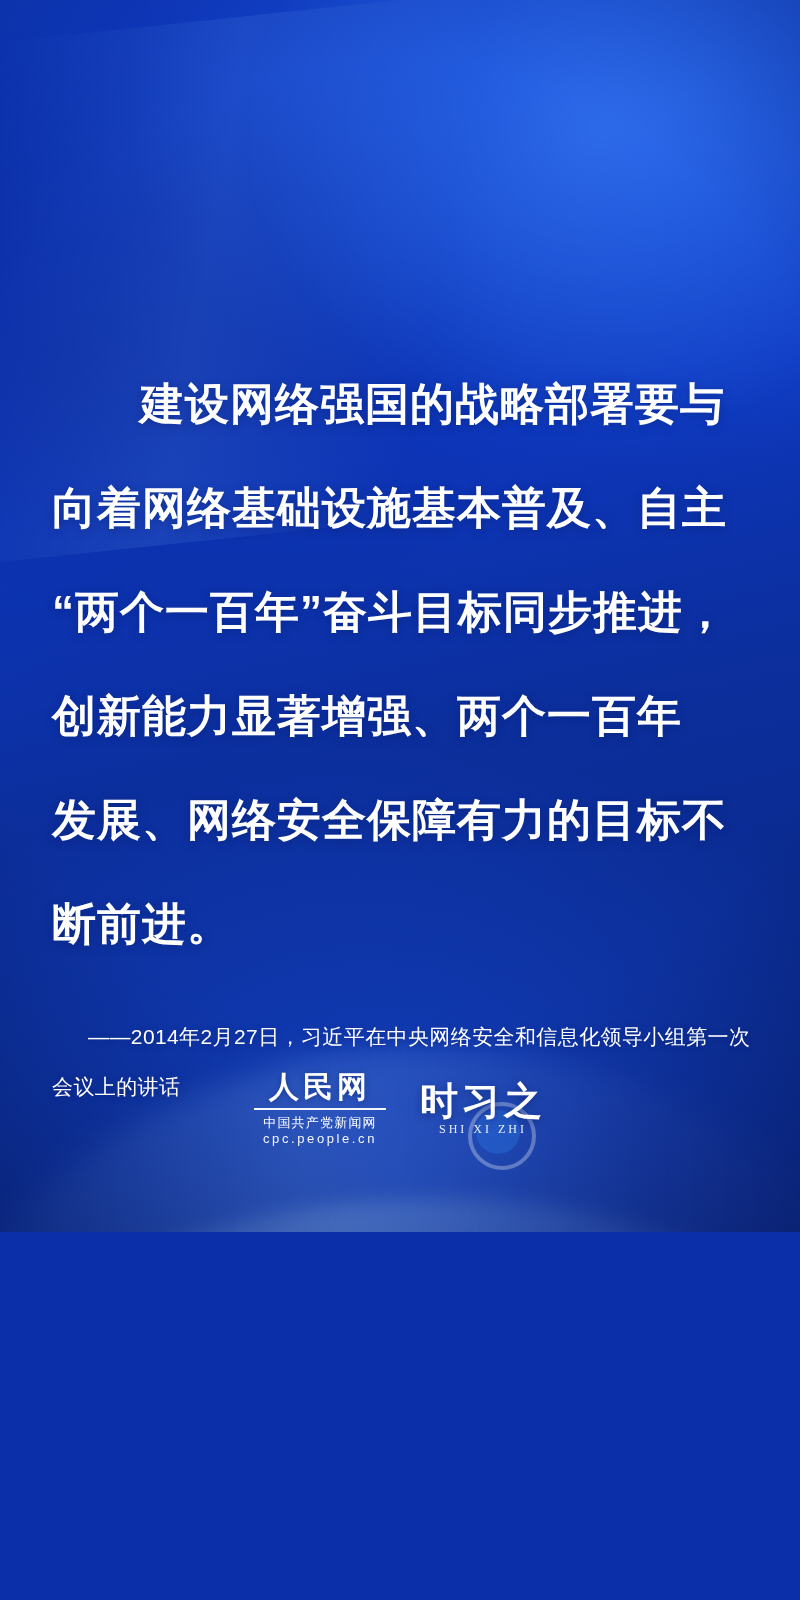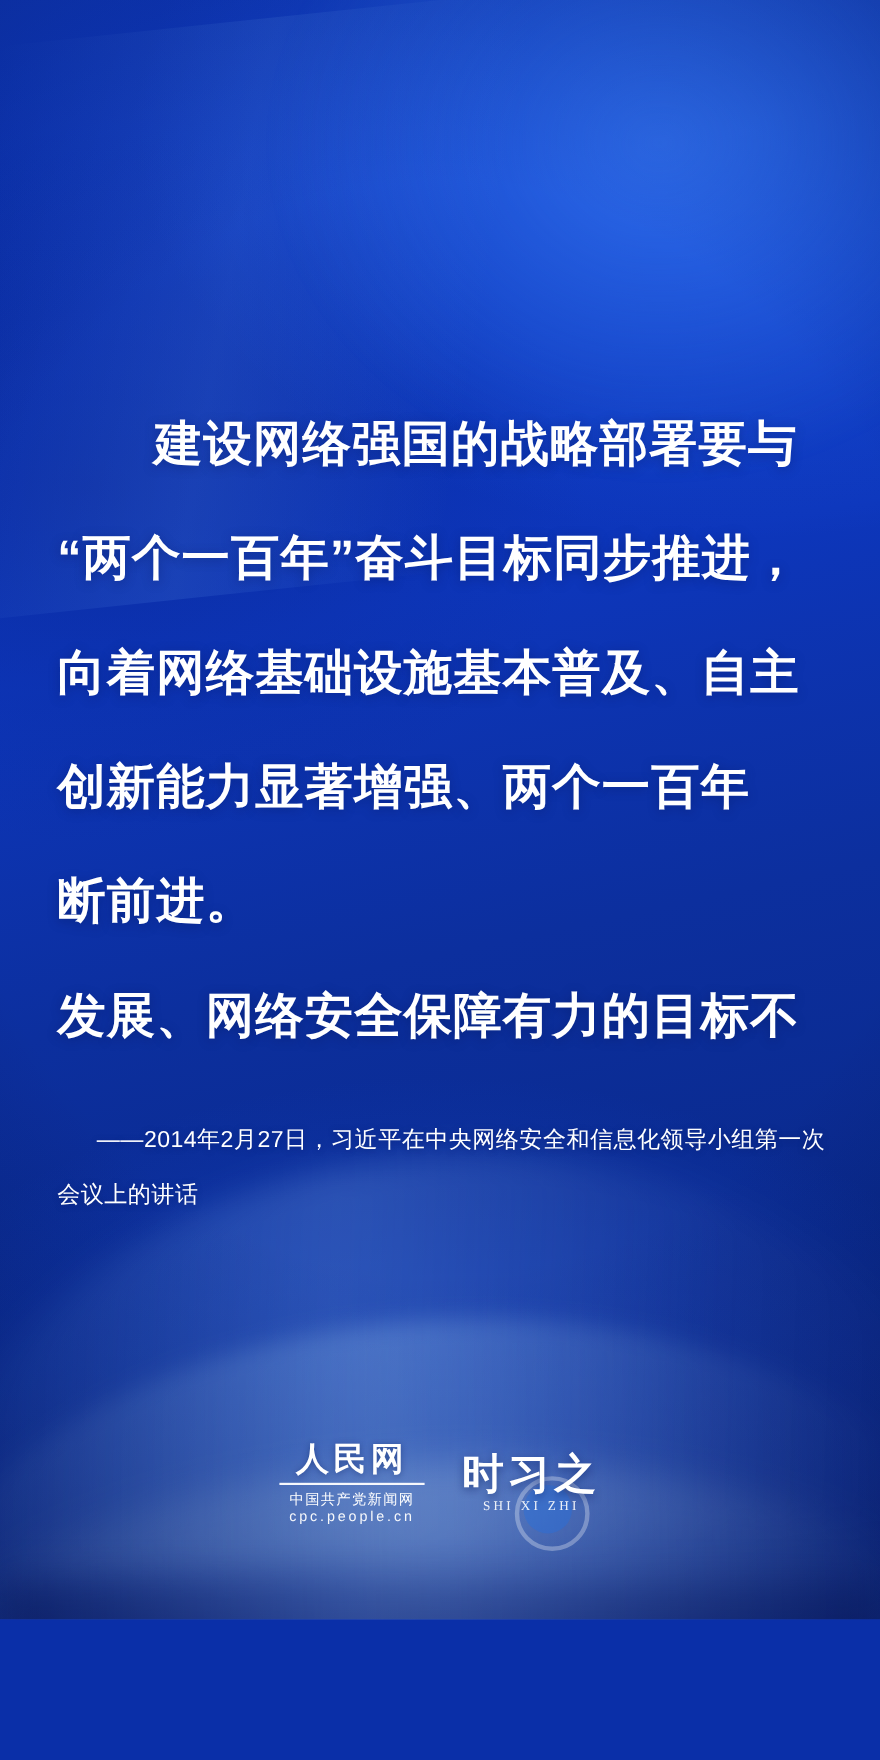--- a/index.html
+++ b/index.html
@@ -9,21 +9,21 @@
   }
   body {
     width: 800px;
     height: 1600px;
     overflow: hidden;
     font-family: "Liberation Sans", sans-serif;
   }
   .poster {
     position: relative;
     width: 800px;
-    height: 1472px;
+    height: 1232px;
     overflow: hidden;
     background:
       radial-gradient(ellipse 900px 600px at 85% 8%, rgba(40,110,255,0.55) 0%, rgba(40,110,255,0) 62%),
       radial-gradient(ellipse 700px 500px at 10% 30%, rgba(10,40,150,0.55) 0%, rgba(10,40,150,0) 65%),
       radial-gradient(ellipse 1000px 700px at 50% 95%, rgba(25,80,230,0.60) 0%, rgba(25,80,230,0) 60%),
       linear-gradient(168deg, #0f3bc4 0%, #0b33b6 18%, #0d36bb 38%, #0c2f9e 58%, #0a2a8e 76%, #071f72 100%);
   }
   
   .silk {
     position: absolute;
@@ -202,25 +202,25 @@
   <div class="glow-top-right"></div>
   <div class="silk silk-a"></div>
   <div class="silk silk-b"></div>
   <div class="silk silk-c"></div>
   <div class="silk silk-d"></div>
   <div class="silk silk-e"></div>
   <div class="vignette"></div>
 
   <div class="quote">
     <p class="indent">建设网络强国的战略部署要与</p>
+    <p>向着网络基础设施基本普及、自主</p>
     <p>“两个一百年”奋斗目标同步推进，</p>
-    <p>向着网络基础设施基本普及、自主</p>
     <p>创新能力显著增强、两个一百年</p>
+    <p>发展、网络安全保障有力的目标不</p>
     <p>断前进。</p>
-    <p>发展、网络安全保障有力的目标不</p>
   </div>
 
   <div class="attribution">
     <p>——2014年2月27日，习近平在中央网络安全和信息化领导小组第一次会议上的讲话</p>
   </div>
 
   <div class="footer">
     <div class="brand-left">
       <div class="cn-name">人民网</div>
       <div class="rule"></div>

